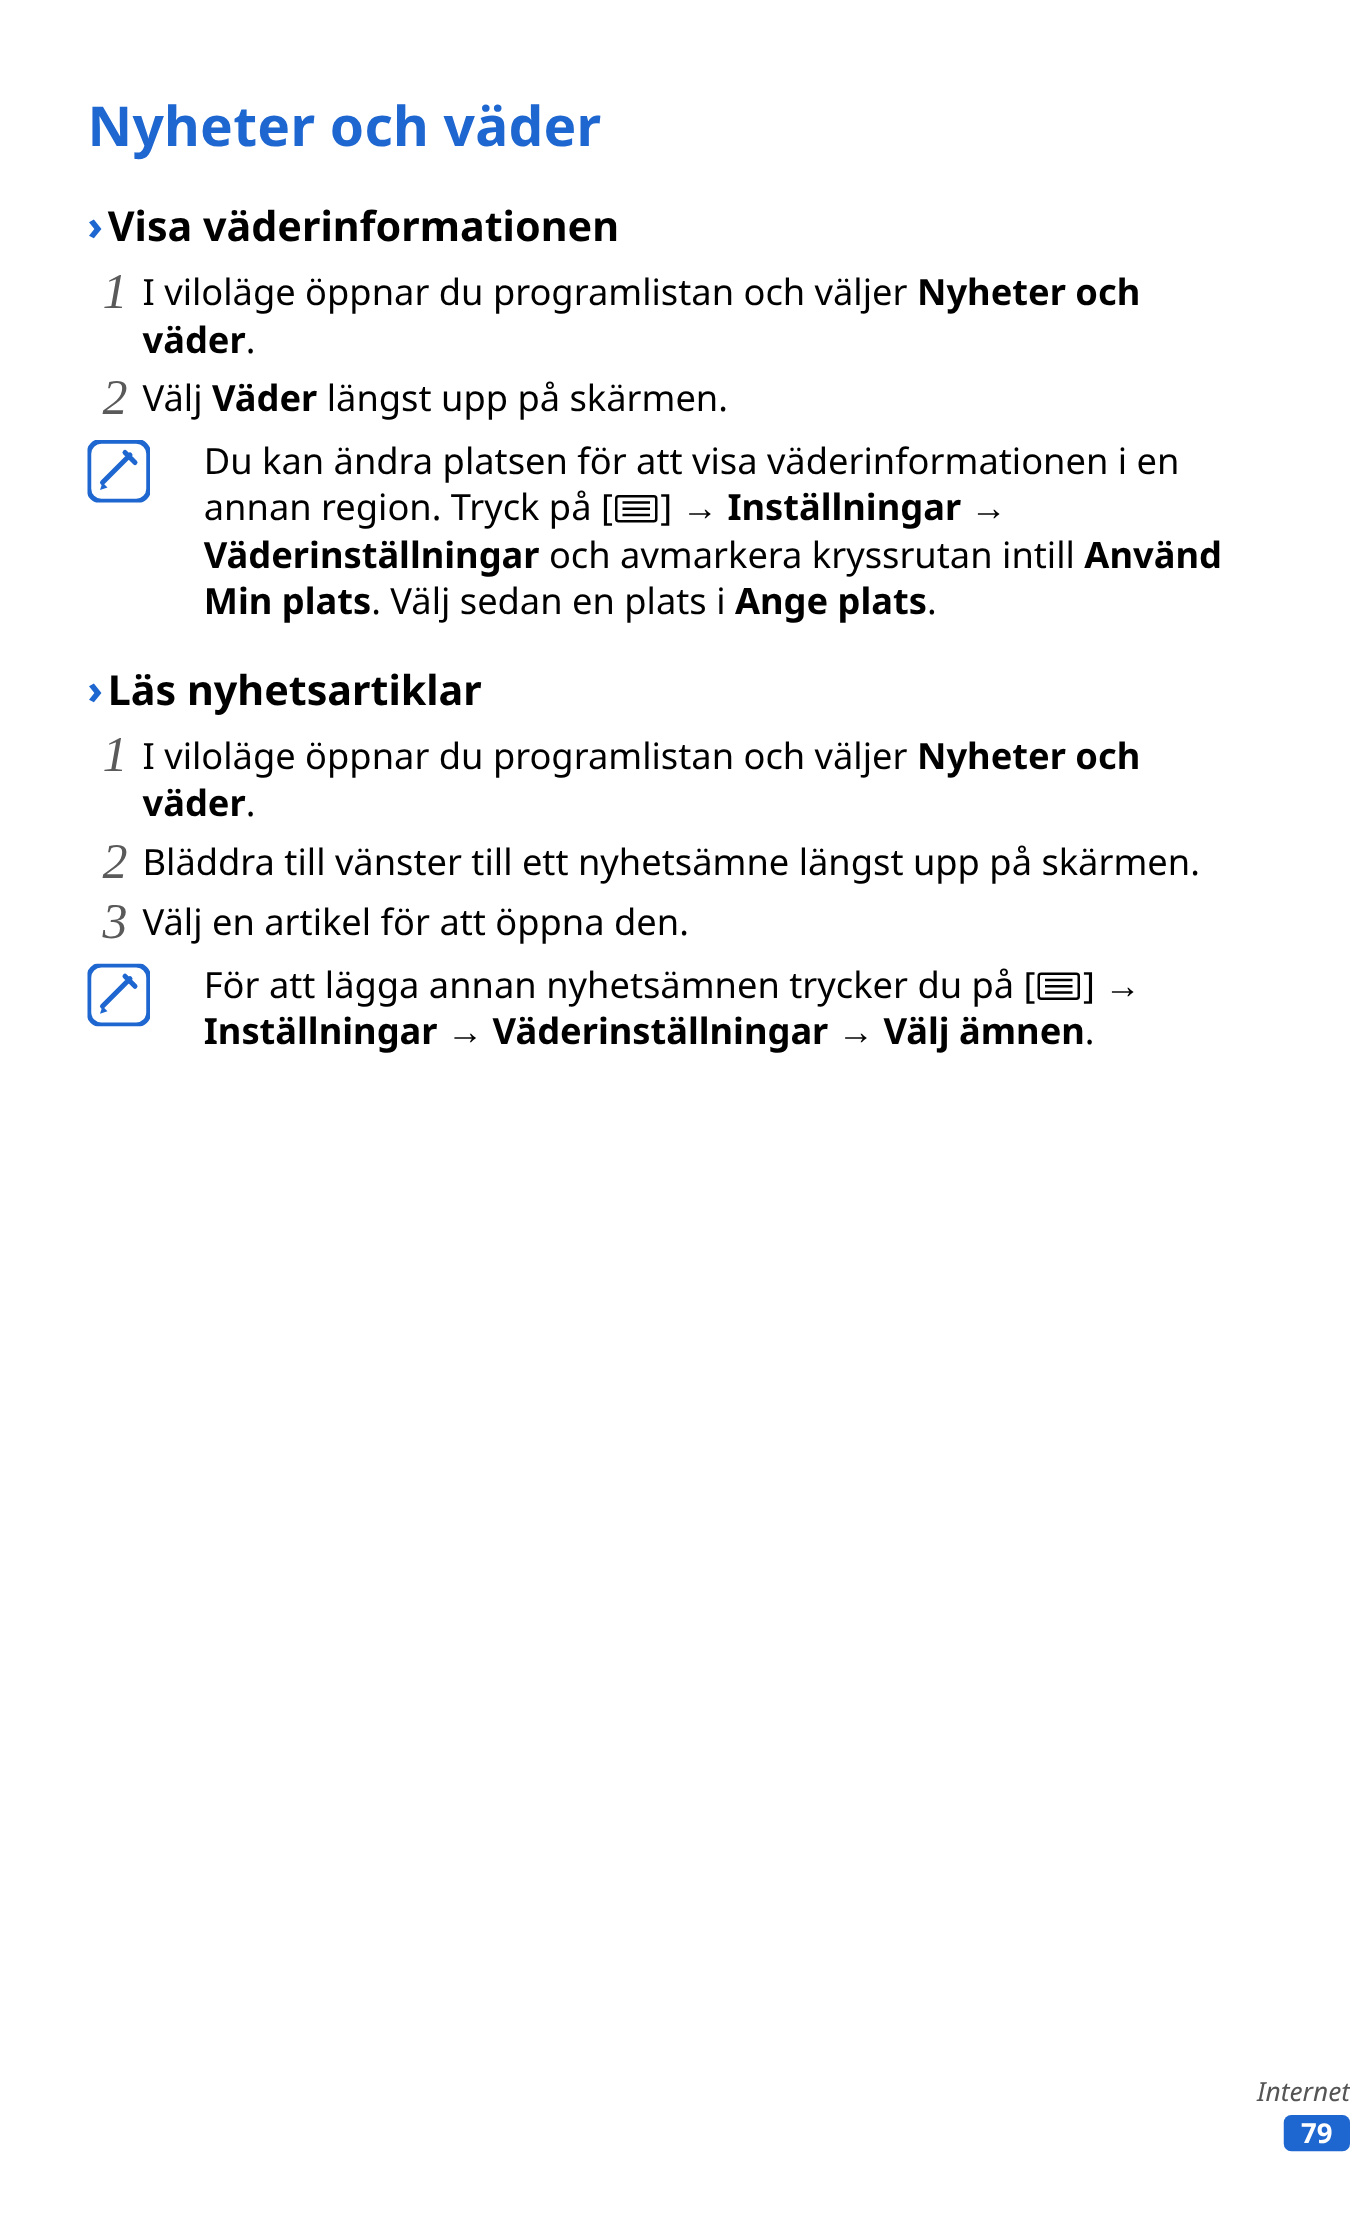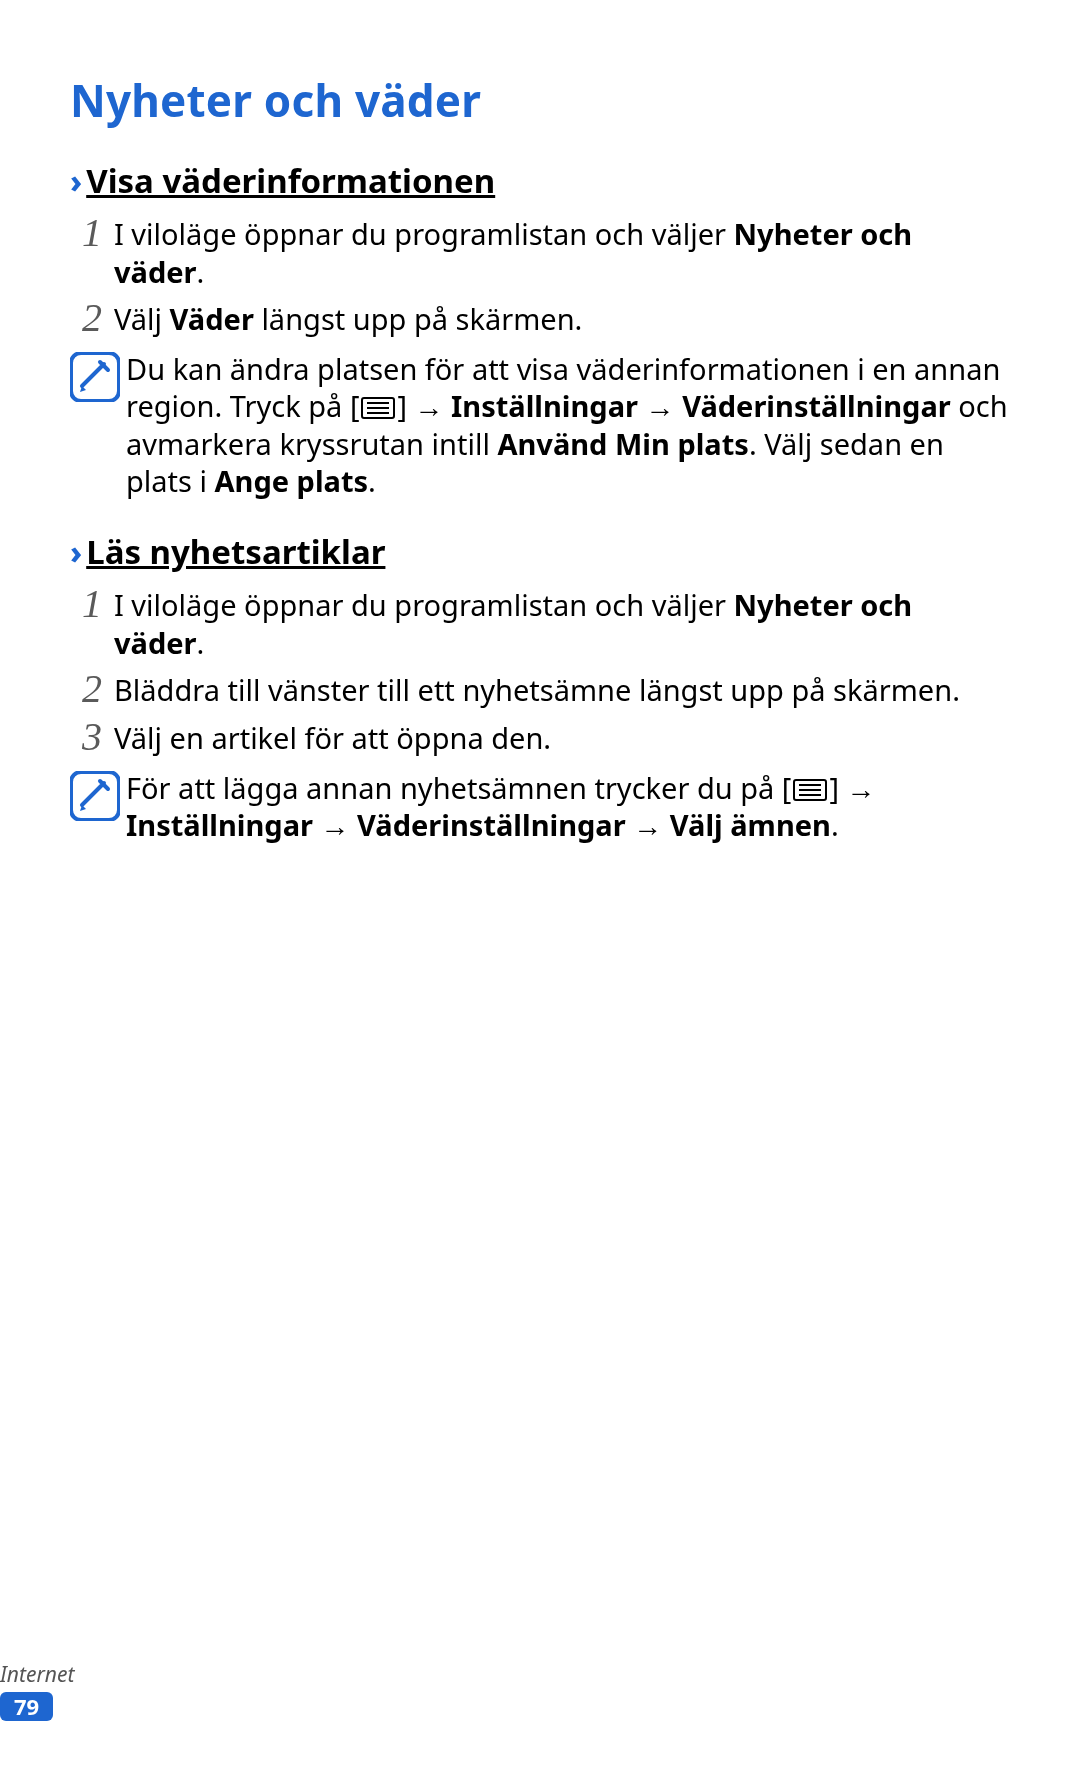--- a/index.html
+++ b/index.html
@@ -36,21 +36,20 @@
   .chevron {
     color: #1e66d0;
     font-weight: 800;
     font-size: 32px;
     margin-right: 4px;
   }
   .section-title {
     font-size: 33px;
     font-weight: 700;
     color: #000;
-    text-decoration: underline;
   }
   .step {
     display: flex;
     align-items: flex-start;
     margin: 6px 0 8px 0;
   }
   .step-number {
     width: 44px;
     flex: 0 0 44px;
     font-family: "Georgia", "Times New Roman", serif;
@@ -64,20 +63,21 @@
   .step-body {
     font-size: 29px;
     line-height: 1.3;
     flex: 1;
     padding-top: 2px;
   }
   .note {
     display: flex;
     align-items: flex-start;
     margin: 12px 0 30px 0;
+    gap: 37px;
   }
   .note-icon {
     width: 56px;
     flex: 0 0 56px;
     padding-top: 2px;
   }
   .note-body {
     font-size: 29px;
     line-height: 1.28;
     flex: 1;
@@ -100,21 +100,21 @@
     left: 4px; right: 4px; top: 3px;
     height: 2px;
     background: #000;
     box-shadow: 0 5px 0 #000, 0 10px 0 #000;
   }
   .footer {
     position: absolute;
     bottom: 50px;
     left: 0;
     width: 1080px;
-    text-align: left;
+    text-align: right;
   }
   .footer-label {
     font-style: italic;
     font-size: 21px;
     color: #555;
     display: block;
     margin-bottom: 4px;
   }
   .page-badge {
     display: inline-block;

